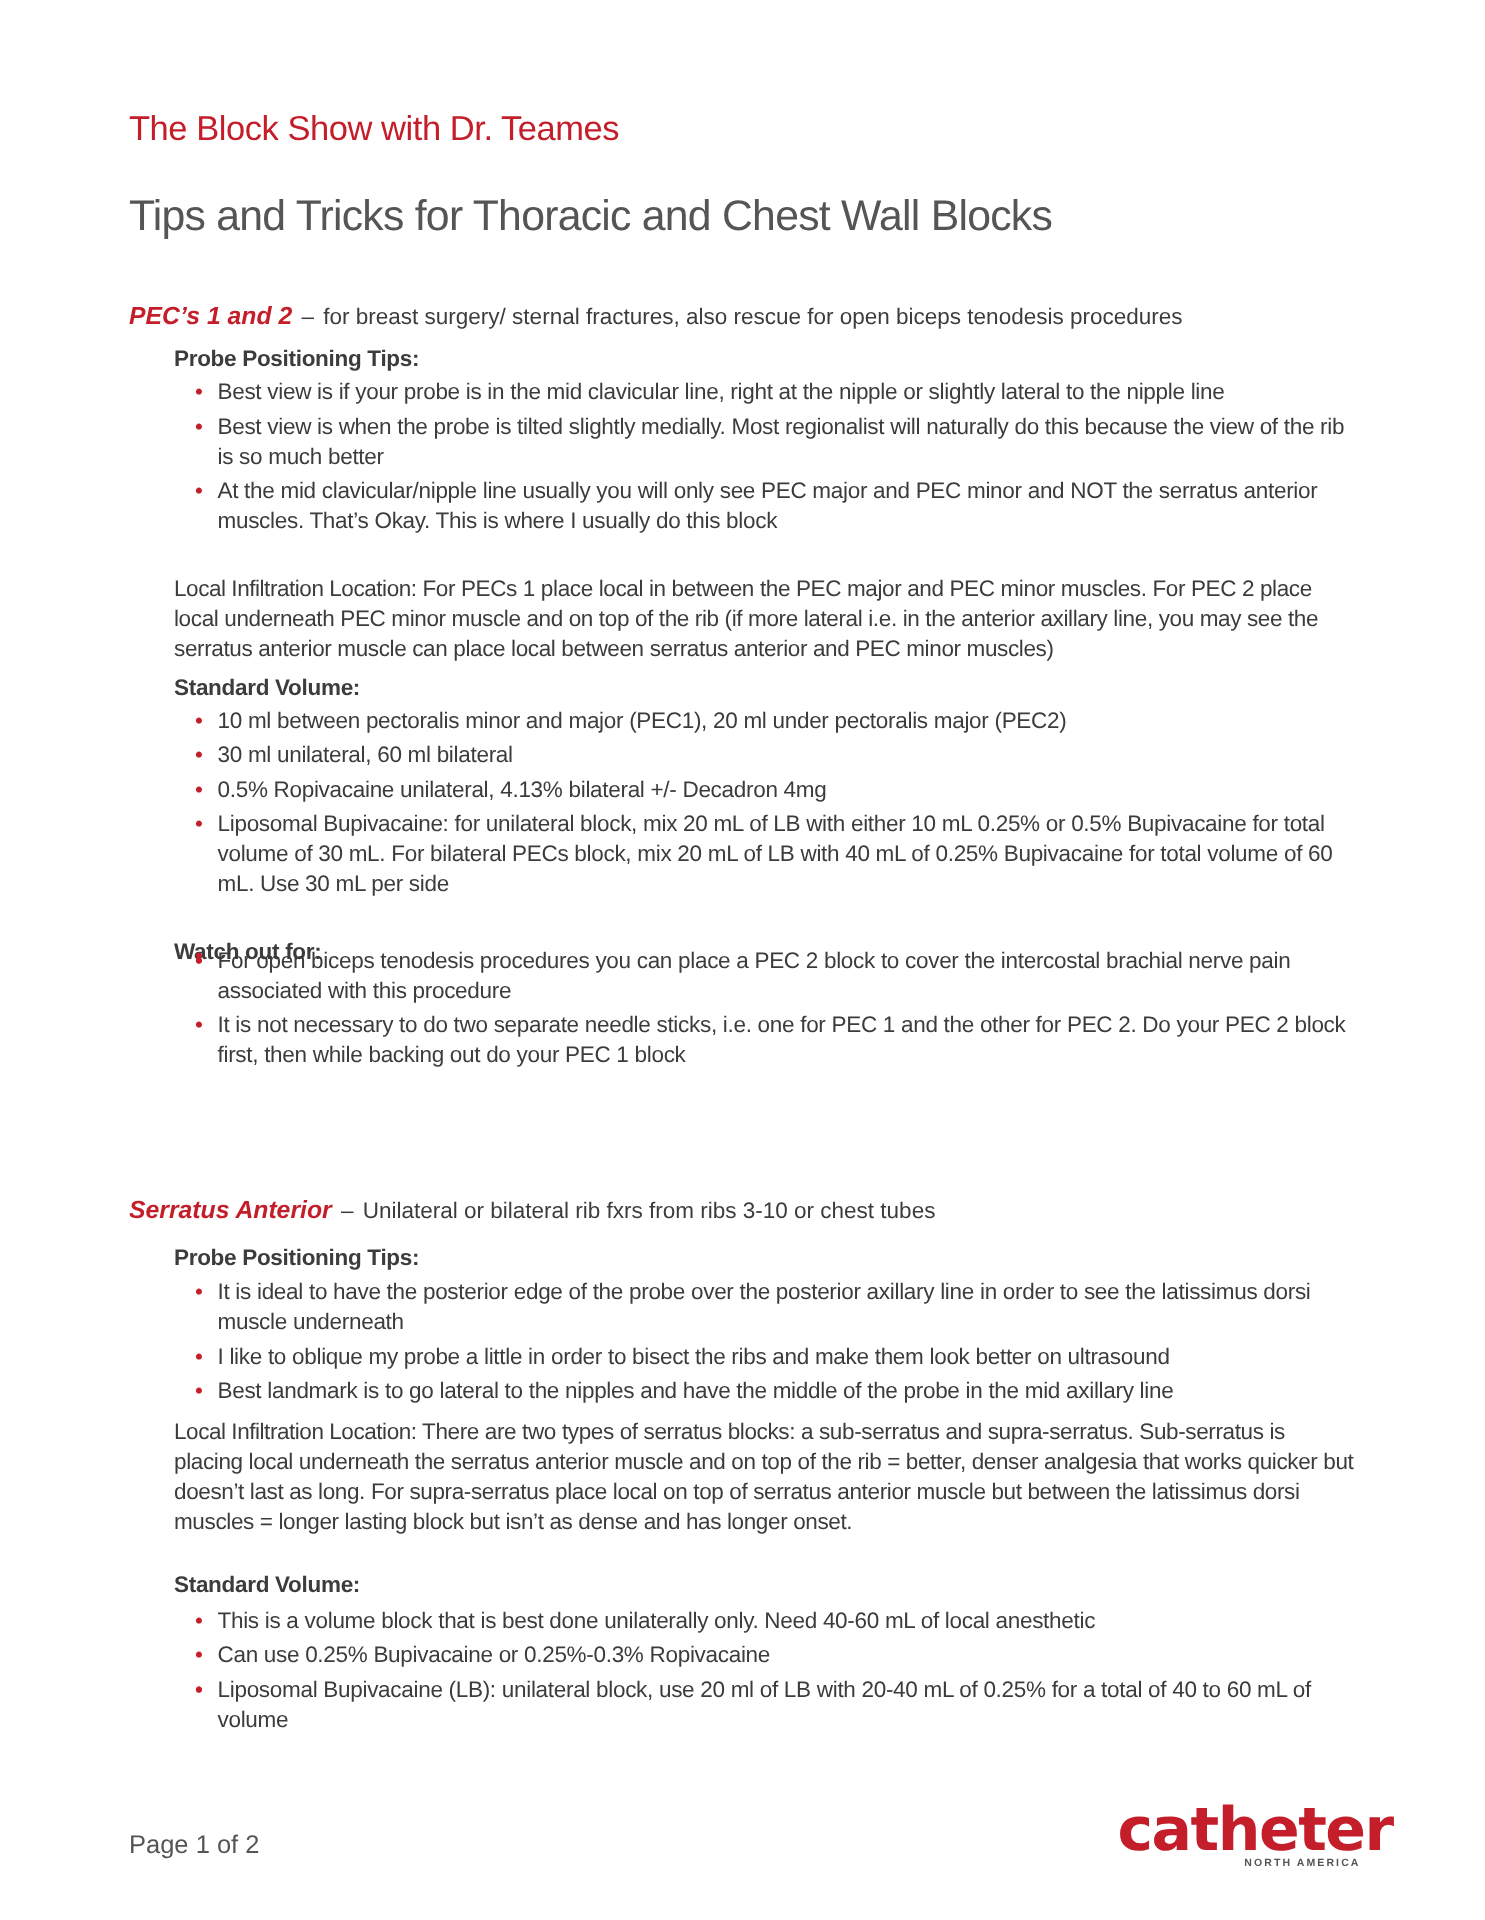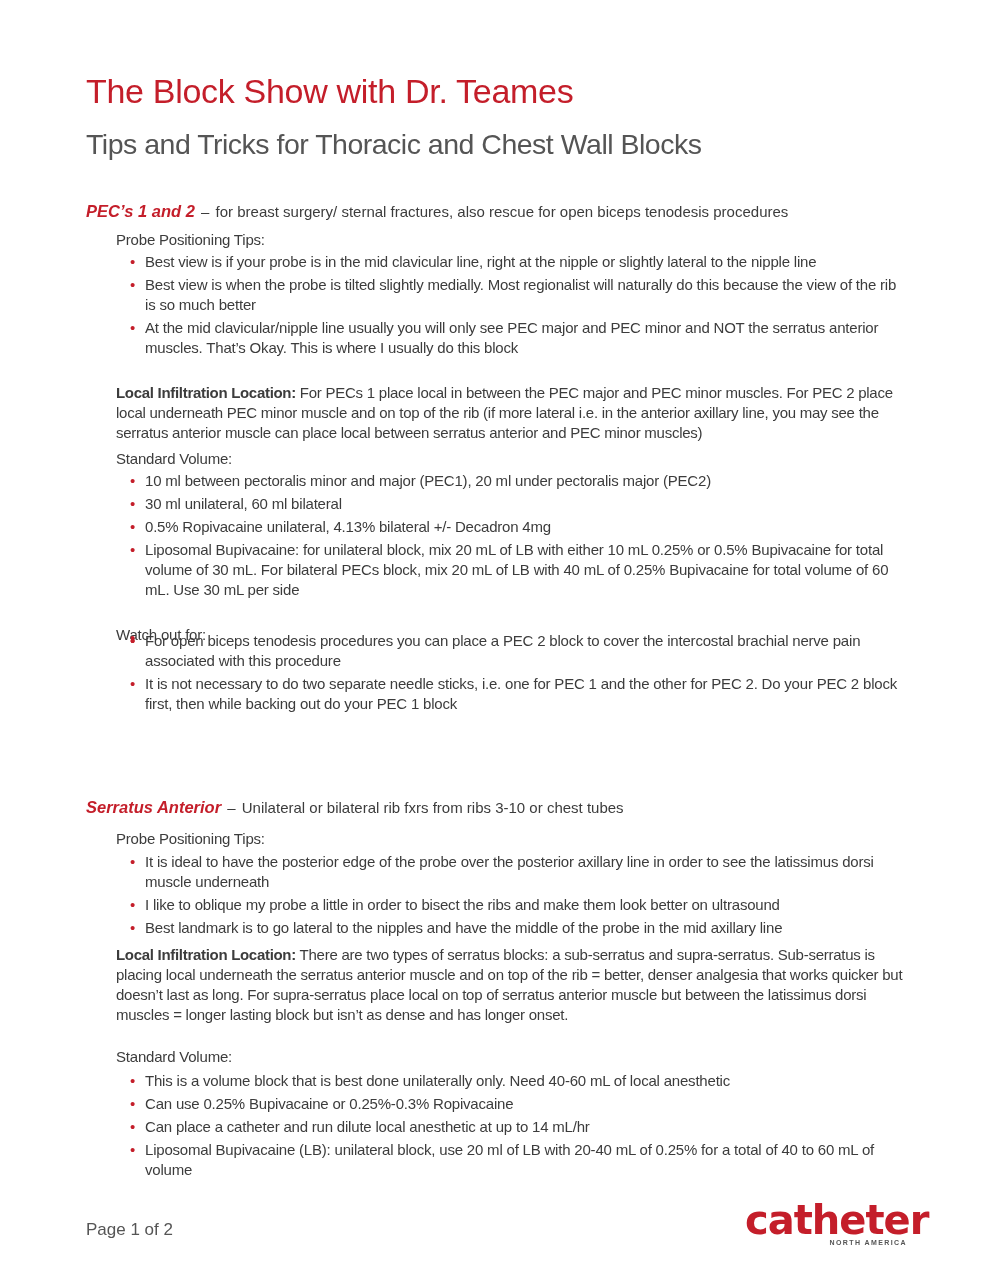--- a/index.html
+++ b/index.html
@@ -1,35 +1,35 @@
 <!DOCTYPE html>
 <html><head>
 <meta charset="utf-8">
 <style>
   * { box-sizing: border-box; margin: 0; padding: 0; }
   html, body { width: 990px; height: 1280px; background: #ffffff; overflow: hidden; }
   body { position: relative; font-family: "Liberation Sans", sans-serif; color: #3c3c3c; }
 
   .page { position: absolute; left: 0; top: 0; width: 990px; height: 1280px; }
 
-  .title { position: absolute; left: 86px; top: 72px; font-size: 34px; color: #c41e2a; letter-spacing: -0.3px; white-space: nowrap; }
+  .title { position: absolute; left: 86px; top: 72px; font-size: 23px; color: #c41e2a; letter-spacing: -0.3px; white-space: nowrap; }
   .subtitle { position: absolute; left: 86px; top: 128px; font-size: 28.5px; color: #555555; letter-spacing: -0.5px; white-space: nowrap; }
 
   .section-head { position: absolute; left: 86px; font-size: 15px; color: #3c3c3c; white-space: nowrap; }
   .section-head .sh-name { color: #c41e2a; font-weight: bold; font-size: 16.5px; font-style: italic; }
   .section-head .sh-dash { margin: 0 2px; }
 
-  .sub-head { position: absolute; left: 116px; font-size: 15px; font-weight: normal; color: #3c3c3c; white-space: nowrap; letter-spacing: -0.2px; }
+  .sub-head { position: absolute; left: 116px; font-size: 15px; font-weight: bold; color: #3c3c3c; white-space: nowrap; letter-spacing: -0.2px; }
 
   .bullets { position: absolute; left: 130px; width: 770px; list-style: none; }
   .bullets li { position: relative; padding-left: 15px; font-size: 15px; line-height: 20px; color: #3c3c3c; letter-spacing: -0.2px; }
   .bullets li .dot { position: absolute; left: 0; top: 0; color: #c41e2a; font-size: 15px; }
 
   .para { position: absolute; left: 116px; width: 790px; font-size: 15px; line-height: 20px; color: #3c3c3c; letter-spacing: -0.25px; }
-  .para .lbl { font-weight: bold; letter-spacing: -0.3px; }
+  .para .lbl { font-weight: normal; letter-spacing: -0.3px; }
 
   .footer-page { position: absolute; left: 86px; top: 1220px; font-size: 17px; color: #555555; }
 
   .logo { position: absolute; left: 745px; top: 1203px; width: 170px; height: 48px; }
   .logo-word { position: absolute; left: 0; top: -6px; font-size: 40px; font-weight: bold; color: #c41e2a; letter-spacing: -1px; font-family: "DejaVu Sans", sans-serif; }
   .logo-sub { position: absolute; right: 8px; top: 36px; font-size: 7px; font-weight: bold; color: #555555; letter-spacing: 1.4px; white-space: nowrap; }
 </style>
 </head>
 <body>
 
@@ -87,21 +87,21 @@
 
   <div class="para" style="top:945px;">
     <span class="lbl">Local Infiltration Location:</span>
     <span>There are two types of serratus blocks: a sub-serratus and supra-serratus. Sub-serratus is placing local underneath the serratus anterior muscle and on top of the rib = better, denser analgesia that works quicker but doesn’t last as long. For supra-serratus place local on top of serratus anterior muscle but between the latissimus dorsi muscles = longer lasting block but isn’t as dense and has longer onset.</span>
   </div>
 
   <div class="sub-head" style="top:1048px;">Standard Volume:</div>
   <ul class="bullets" style="top:1071px;">
     <li style="margin-bottom:3px;"><span class="dot">•</span><span>This is a volume block that is best done unilaterally only. Need 40-60 mL of local anesthetic</span></li>
     <li style="margin-bottom:3px;"><span class="dot">•</span><span>Can use 0.25% Bupivacaine or 0.25%-0.3% Ropivacaine</span></li>
-    <li style="margin-bottom:3px;"><span class="dot">•</span><span>Can place a catheter and run dilute local anesthetic at up to 14 mL/hr</span></li>
+    <li style="margin-bottom:3px;"><span class="dot">•</span></li>
     <li><span class="dot">•</span><span>Liposomal Bupivacaine (LB): unilateral block, use 20 ml of LB with 20-40 mL of 0.25% for a total of 40 to 60 mL of volume</span></li>
   </ul>
 
   <div class="footer-page">Page 1 of 2</div>
 
   <div class="logo">
     <div class="logo-word">catheter</div>
     <div class="logo-sub">NORTH AMERICA</div>
   </div>
 

